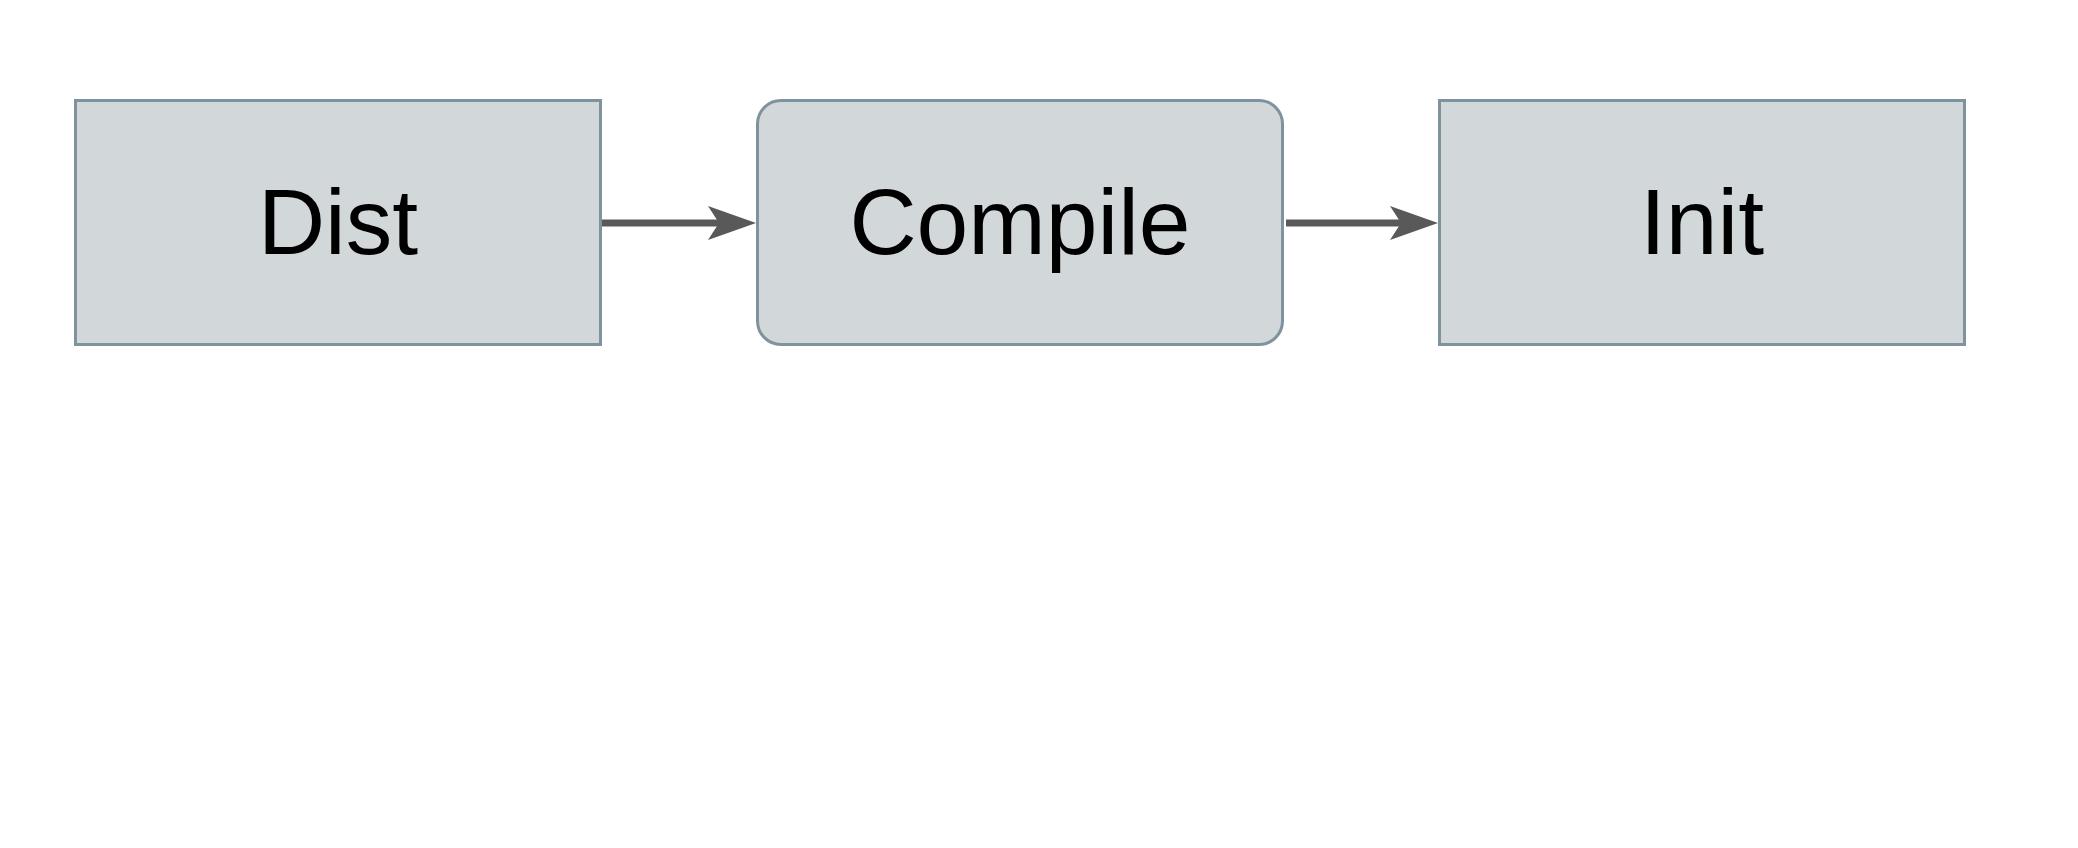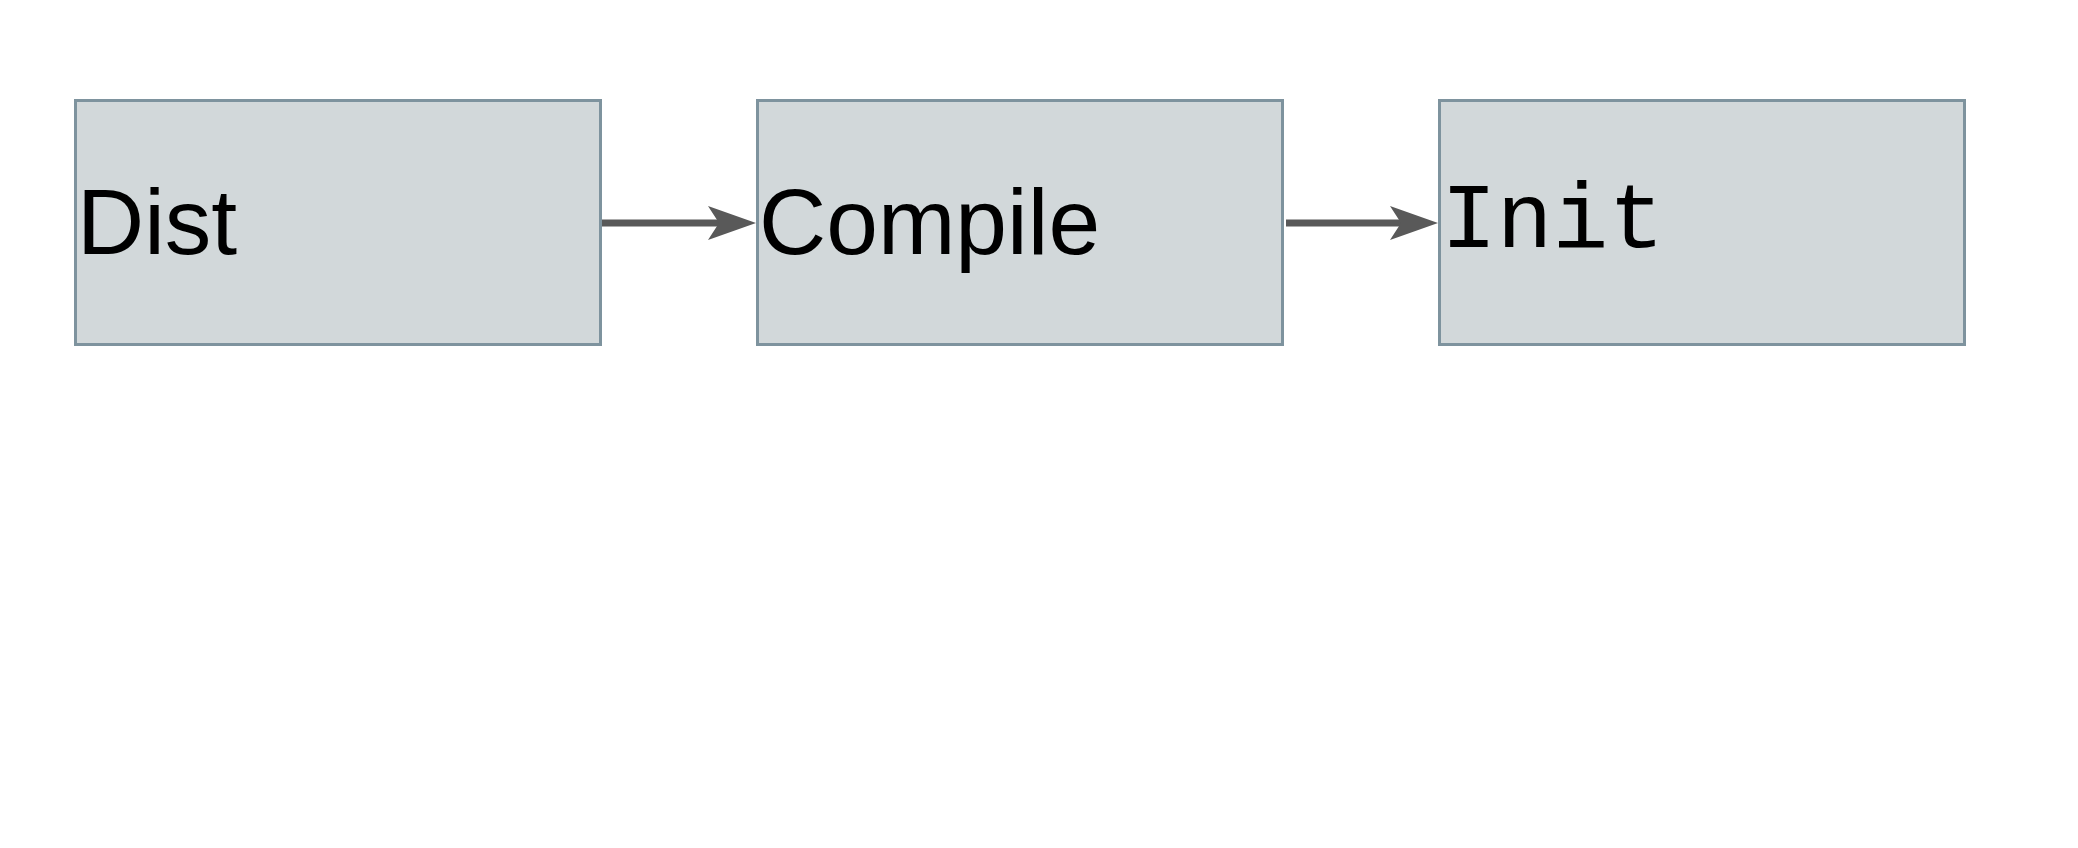--- a/index.html
+++ b/index.html
@@ -24,32 +24,33 @@
     background: var(--bg);
   }
   .node {
     position: absolute;
     width: 528px;
     height: 247px;
     background: var(--node-fill);
     border: 3px solid var(--node-border);
     display: flex;
     align-items: center;
+    justify-content: center;
   }
   .node span {
     font-size: 93px;
     font-weight: 400;
     color: var(--text);
     letter-spacing: 0px;
     line-height: 1;
     white-space: nowrap;
   }
   #node-dist    { left: 74px;   top: 99px;  }
-  #node-compile { left: 756px;  top: 99px;  }
-  #node-init    { left: 1438px; top: 99px; font-family: Liberation Mono, monospace;  }
+  #node-compile { left: 756px;  top: 99px; border-radius: 25px;  }
+  #node-init    { left: 1438px; top: 99px;  }
   #node-clean   { left: 756px;  top: 514px; }
   .edges {
     position: absolute;
     left: 0; top: 0;
     width: 2078px;
     height: 848px;
     pointer-events: none;
   }
   .edges line {
     stroke: var(--arrow);

